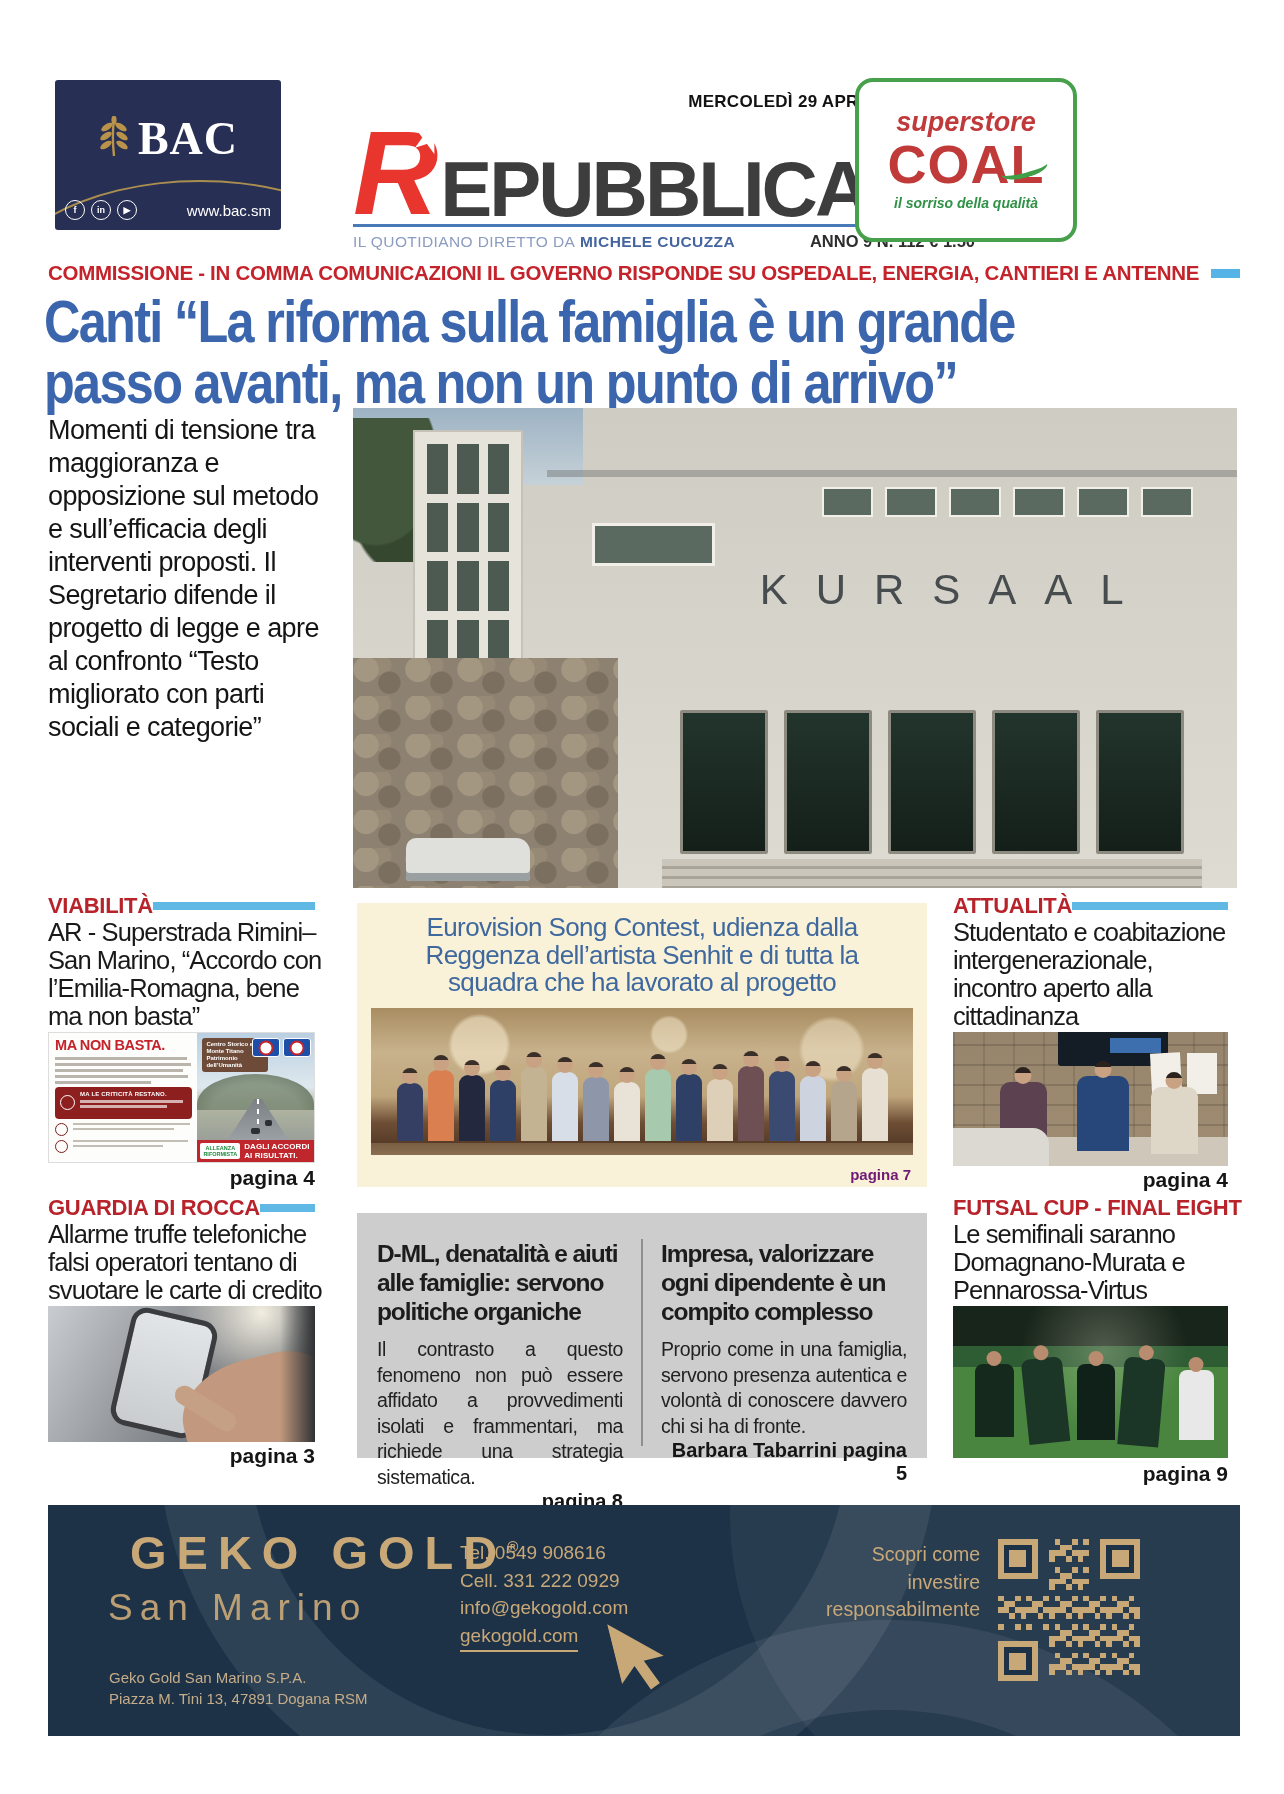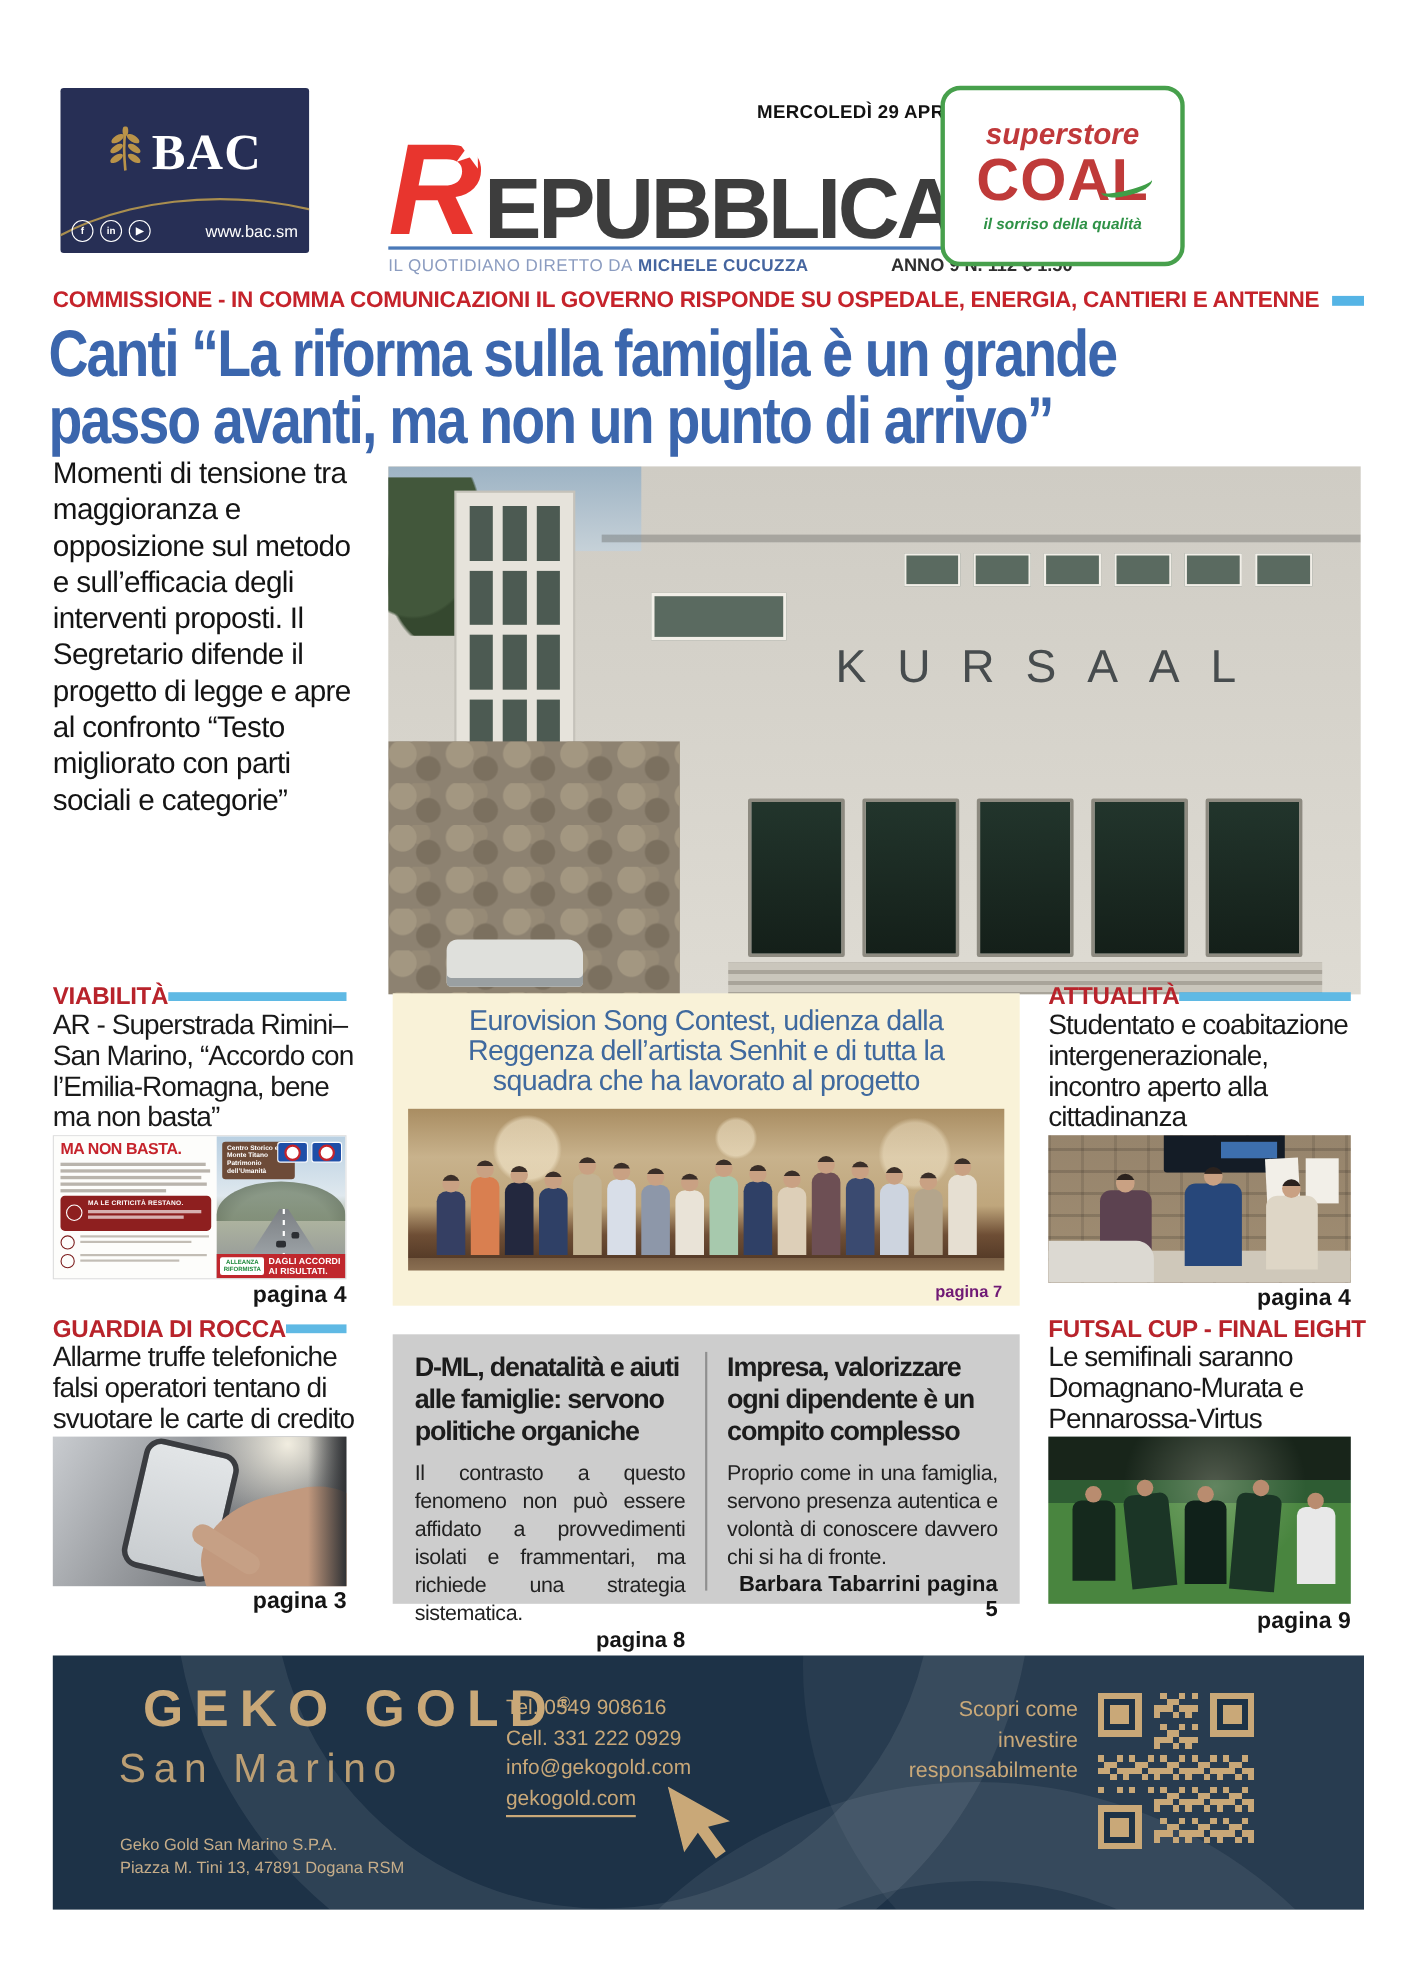--- a/index.html
+++ b/index.html
@@ -39,21 +39,21 @@
   
   .kicker-row { position:absolute; left:48px; top:261px; width:1192px; display:flex; align-items:center; gap:12px; }
   .kicker { color:#c5232b; font-weight:800; font-size:20.5px; letter-spacing:-0.3px; white-space:nowrap;text-align:center; }
   .kicker-bar { flex:1; height:9px; background:#55b4e5; }
   .headline-line { position:absolute; left:44px; white-space:nowrap; font-size:60px; font-weight:800; color:#3b66ad; letter-spacing:-2px; transform:scaleX(.84); transform-origin:left center; }
   .hl1 { top:287px; } .hl2 { top:348px; }
 
   .standfirst { position:absolute; left:48px; top:414px; width:278px; font-size:27px; line-height:33px; letter-spacing:-0.6px; color:#141414; }
 
   
-  .kursaal { position:absolute; left:353px; top:424px; width:884px; height:480px; background:linear-gradient(#cfccc4,#dedbd3); overflow:hidden; }
+  .kursaal { position:absolute; left:353px; top:408px; width:884px; height:480px; background:linear-gradient(#cfccc4,#dedbd3); overflow:hidden; }
   .k-sky { position:absolute; left:0; top:0; width:26%; height:16%; background:linear-gradient(#9db3c4,#c6d1d8); }
   .k-tree { position:absolute; left:-2%; top:2%; width:13%; height:30%;
     background:radial-gradient(ellipse at 35% 30%, #42573b 58%, transparent 60%), radial-gradient(ellipse at 62% 62%, #35482f 52%, transparent 55%); }
   .k-tower { position:absolute; left:7%; top:5%; width:12%; height:52%; background:#e6e3db; display:grid; grid-template-columns:repeat(3,1fr); gap:9px; padding:12px; box-shadow:0 0 0 2px #c5c2ba; }
   .k-tower div { background:#4c5a52; }
   .k-roof { position:absolute; left:22%; right:0; top:13%; height:7px; background:rgba(90,90,85,.35); }
   .k-winrow { position:absolute; left:53%; right:5%; top:16.5%; height:30px; display:flex; gap:12px; }
   .k-winrow div { flex:1; background:#5a6a60; border:2px solid #f2efe8; }
   .k-sign { position:absolute; left:46%; top:33%; font-size:42px; letter-spacing:28px; color:#474c4e; font-weight:500; }
   .k-midwin { position:absolute; left:27%; top:24%; width:14%; height:9%; background:#5a6a60; border:3px solid #f2efe8; }
@@ -134,21 +134,21 @@
   .ph-dark { position:absolute; right:0; top:0; width:13%; height:100%; background:linear-gradient(90deg,transparent,#2f3134); }
 
   
   .futsal-photo { position:absolute; left:953px; top:1306px; width:275px; height:152px; overflow:hidden;
     background:linear-gradient(180deg,#18251a 0 26%,#2e5c33 26% 40%,#49853f 40% 100%); }
   .futsal-photo::before { content:""; position:absolute; inset:0; background:radial-gradient(circle at 55% 30%, rgba(255,255,230,.25), transparent 45%); }
   .player { position:absolute; border-radius:8px 8px 0 0; }
   .player::after { content:""; position:absolute; left:50%; top:-13px; transform:translateX(-50%); width:15px; height:15px; border-radius:50%; background:#b98c6f; }
 
   
-  .briefs { position:absolute; left:357px; top:1213px; width:570px; height:245px; background:#cdcdcd; display:flex; padding:16px 20px 12px; }
+  .briefs { position:absolute; left:357px; top:1213px; width:570px; height:245px; background:#cdcdcd; display:flex; padding:26px 20px 12px; }
   .brief { flex:1; display:flex; flex-direction:column; }
   .brief + .brief { border-left:2px solid #8f8f8f; padding-left:18px; margin-left:18px; }
   .brief h3 { font-size:24.5px; line-height:29px; font-weight:800; letter-spacing:-1.1px; color:#1c1c1c; }
   .brief p { margin-top:11px; font-size:19.5px; line-height:25.5px; color:#222; text-align:justify; letter-spacing:-0.4px; }
   .brief .ref { margin-top:auto; text-align:right; font-weight:800; font-size:20px; color:#151515; }
 
   
   .geko { position:absolute; left:48px; top:1505px; width:1192px; height:231px; background:#1d3247; overflow:hidden; color:#c9a878; }
   .g-arc1 { position:absolute; left:110px; top:-460px; width:780px; height:780px; border-radius:50%; border:90px solid rgba(255,255,255,.08); }
   .g-arc2 { position:absolute; left:420px; top:115px; width:840px; height:840px; border-radius:50%; border:90px solid rgba(255,255,255,.07); }

